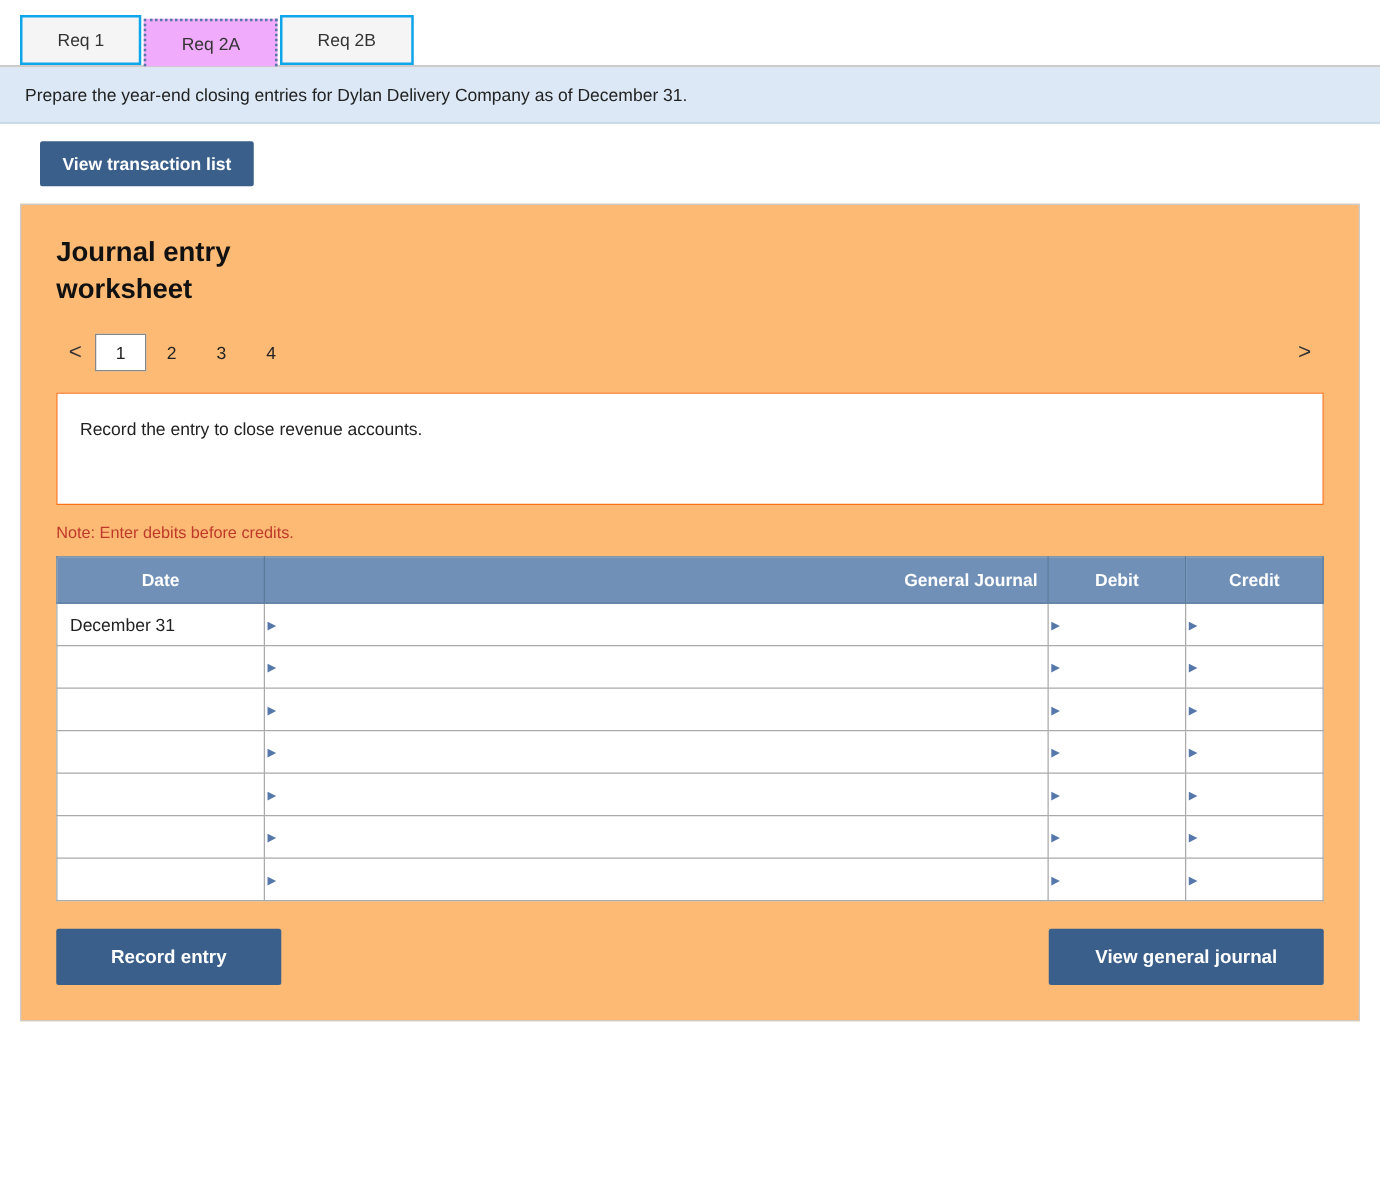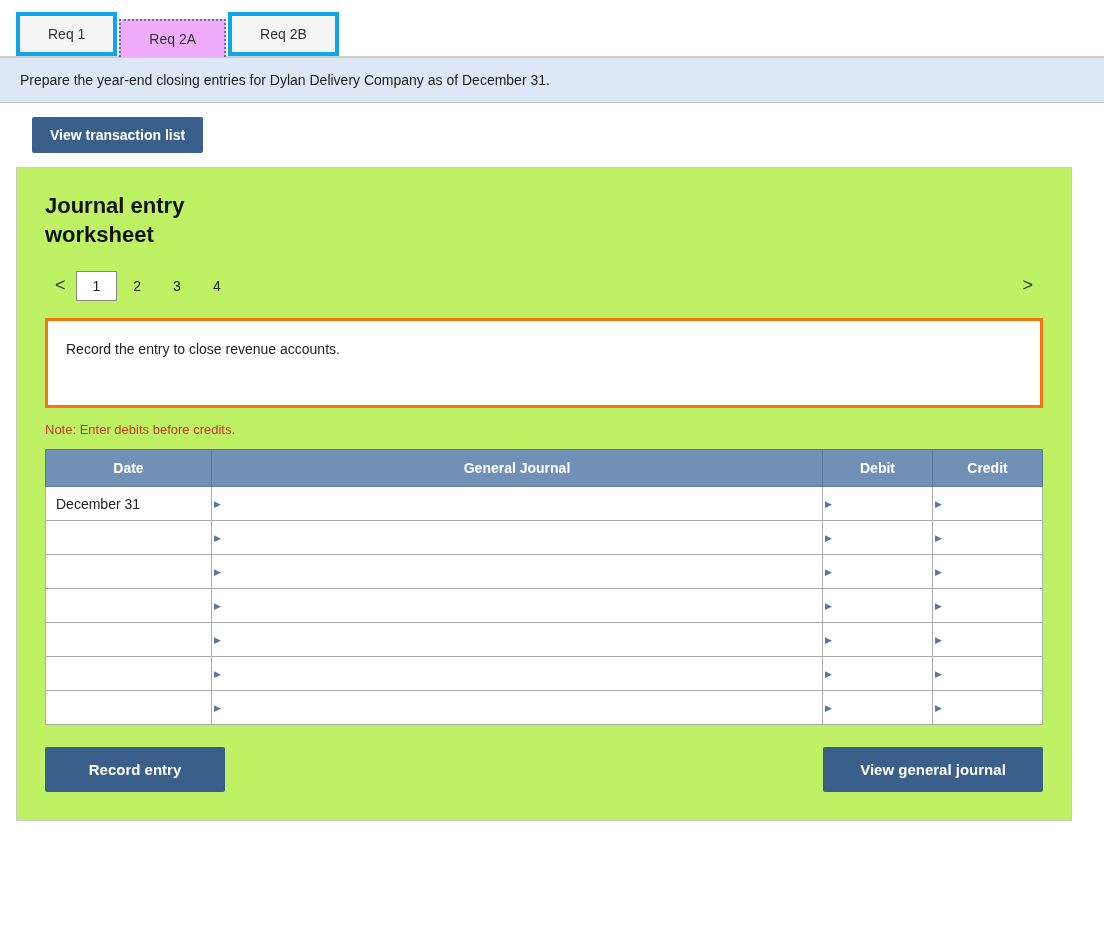--- a/index.html
+++ b/index.html
@@ -32,21 +32,21 @@
     }
     .tab.active {
       background: #f0abfc;
       border: 2px dotted #5577aa;
       border-bottom: none;
       font-weight: normal;
       position: relative;
       bottom: -1px;
     }
     .tab.plain {
-      border: 4px solid #0ea5e9;
+      border: 2px solid #0ea5e9;
     }
 
     
     .instruction-bar {
       background: #dce8f5;
       padding: 14px 20px;
       font-size: 14px;
       color: #222;
       border-bottom: 1px solid #b0c8e0;
     }
@@ -62,22 +62,22 @@
       border: none;
       padding: 10px 18px;
       font-size: 14px;
       font-weight: bold;
       cursor: pointer;
       border-radius: 2px;
     }
 
     
     .worksheet-container {
-      background: #bef264;
-      margin: 0 32px 16px 16px;
+      background: #fdba74;
+      margin: 0 16px 16px 16px;
       padding: 24px 28px 28px 28px;
       border: 1px solid #ccc;
     }
 
     .worksheet-title {
       font-size: 22px;
       font-weight: bold;
       line-height: 1.3;
       margin-bottom: 20px;
       color: #111;
@@ -112,21 +112,21 @@
       font-weight: normal;
     }
     .pag-page.plain {
       border: none;
       background: transparent;
     }
 
     
     .instruction-box {
       background: #fff;
-      border: 3px solid #f97316;
+      border: 1px solid #f97316;
       padding: 20px 18px 40px 18px;
       margin-bottom: 14px;
       font-size: 14px;
       color: #222;
       min-height: 90px;
     }
 
     
     .note-text {
       color: #c0392b;
@@ -144,21 +144,21 @@
     .journal-table th {
       background: #7090b8;
       color: #fff;
       font-weight: bold;
       font-size: 14px;
       padding: 10px 8px;
       border: 1px solid #5a7a9a;
       text-align: center;
     }
     .journal-table th.col-date { width: 166px; text-align: center; }
-    .journal-table th.col-gj { text-align: center; }
+    .journal-table th.col-gj { text-align: right; }
     .journal-table th.col-debit { width: 110px; text-align: center; }
     .journal-table th.col-credit { width: 110px; text-align: center; }
 
     .journal-table td {
       border: 1px solid #aaa;
       padding: 0;
       height: 34px;
       vertical-align: middle;
     }
     .journal-table td.date-cell {

